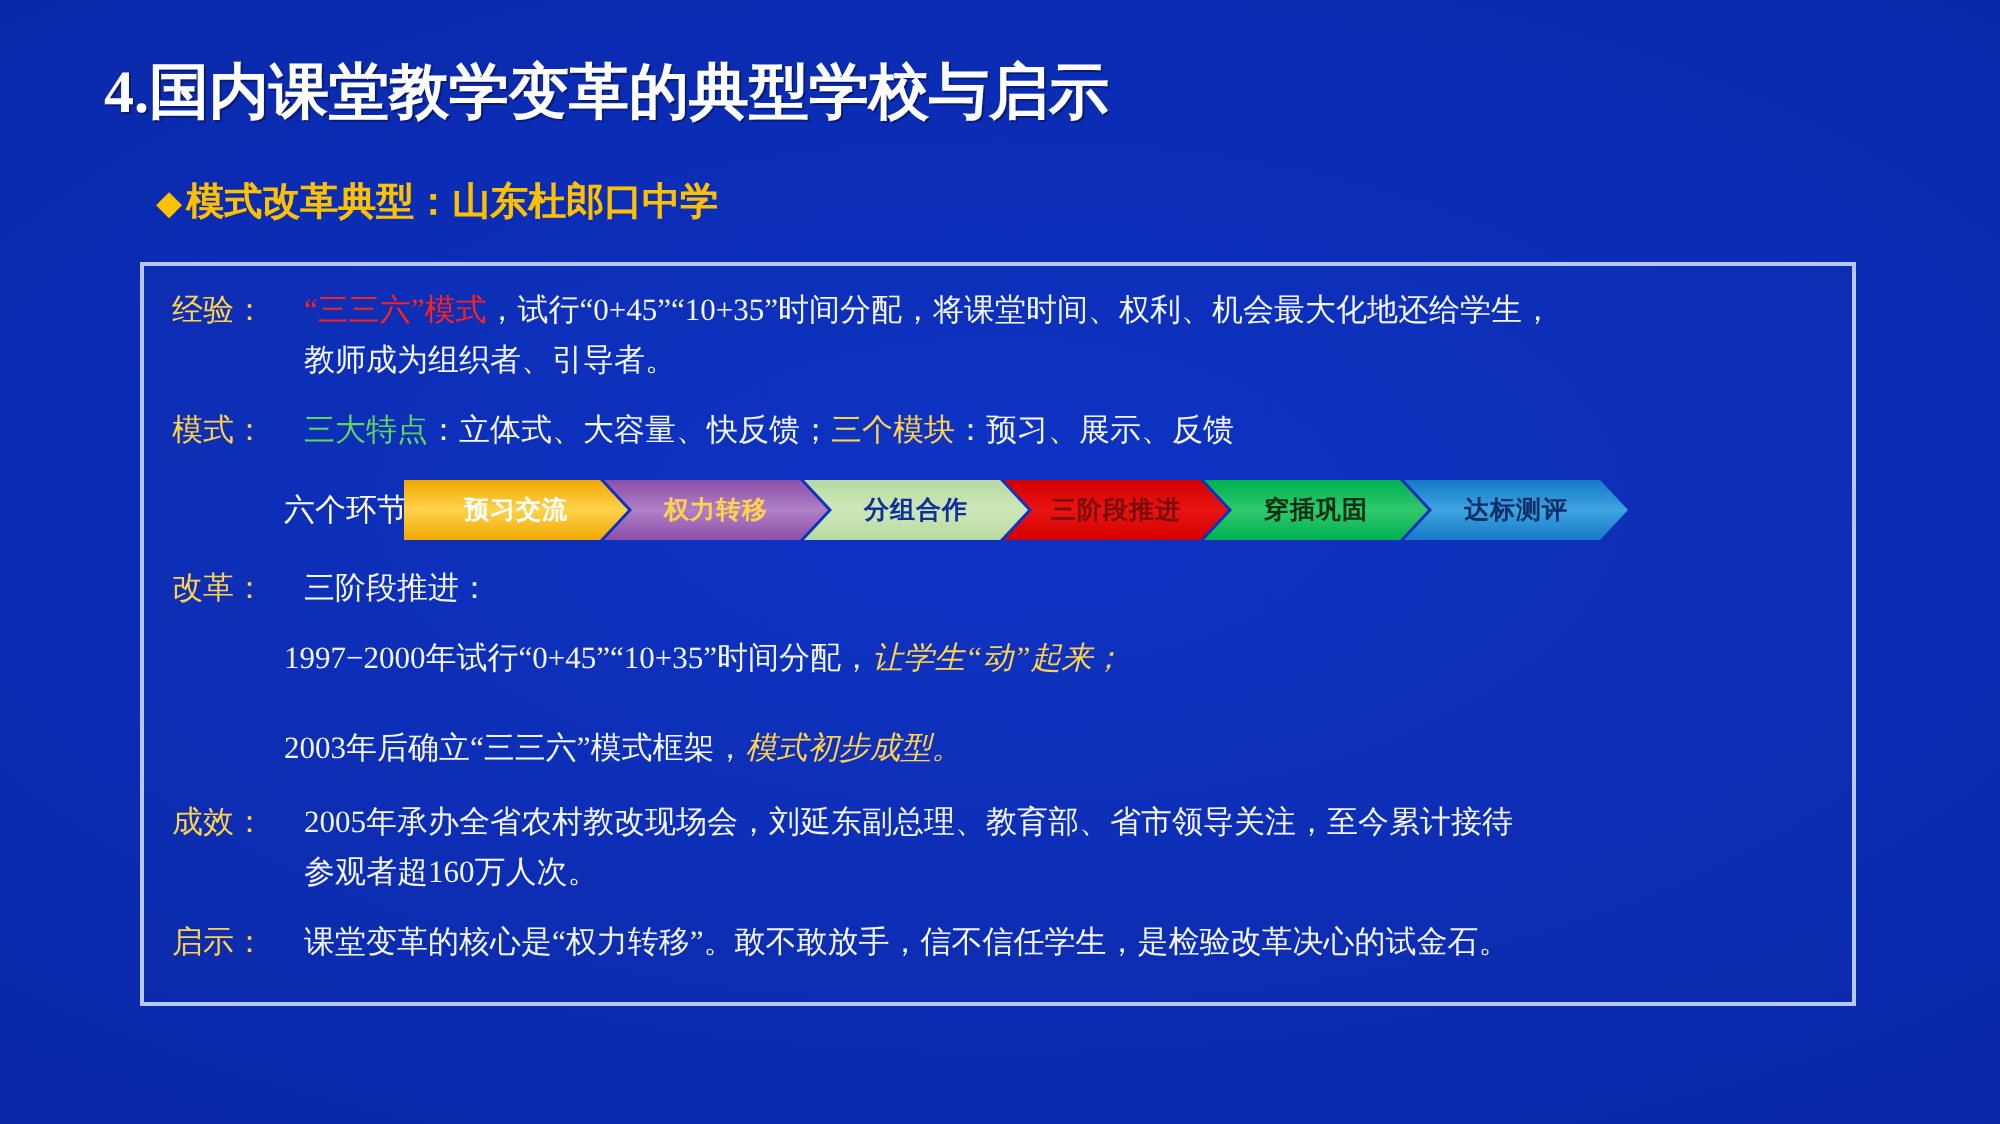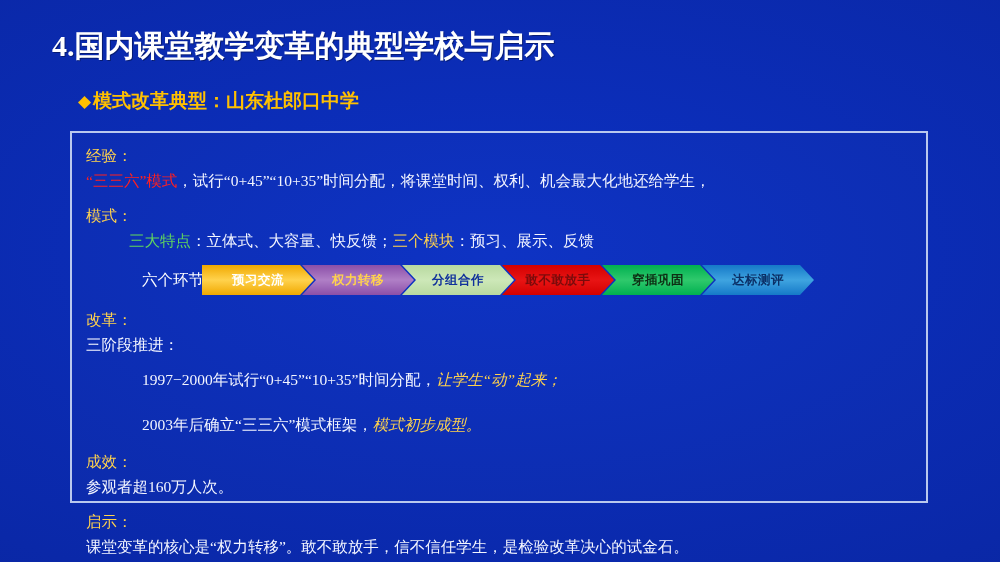--- a/index.html
+++ b/index.html
@@ -49,40 +49,40 @@
     background:rgba(255,255,255,0.012);
   }
 
   .rows{
     position:absolute;
     left:0;top:0;right:0;bottom:0;
     padding:10px 8px 6px 14px;
     box-sizing:border-box;
   }
 
-  .row{display:flex;align-items:flex-start;flex-direction:column;}
+  .row{display:flex;align-items:flex-start;}
   .lbl{
     flex:0 0 auto;
     width:66px;
     color:#ffd24d;
     font-size:15.5px;
     line-height:25px;
     white-space:nowrap;
   }
   .body{
     flex:1 1 auto;
     font-size:15.5px;
     line-height:25px;
     color:#f3f5ff;
   }
   .body .ln{white-space:nowrap;}
   .ind{padding-left:56px;}
 
   .red{color:#ff2020;margin-top:36px;}
-  .green{color:#5fd45f;margin-left:43px;}
+  .green{color:#5fd45f;}
   .gold{color:#ffd24d;}
   .goldi{color:#ffd24d;font-style:italic;}
   .white{color:#f3f5ff;}
 
   .gap-s{height:10px;}
   .gap-m{height:12px;}
 
   
   .proc-row{display:flex;align-items:center;}
   .proc-lbl{
@@ -124,20 +124,21 @@
     <span class="dia">◆</span><span>模式改革典型：山东杜郎口中学</span>
   </div>
 
   <div class="box">
     <div class="rows">
 
       <div class="row">
         <div class="lbl">经验：</div>
         <div class="body">
           <div class="ln"><span class="red">“三三六”</span><span class="red">模式</span><span class="white">，试行“0+45”“10+35”时间分配，将课堂时间、权利、机会最大化地还给学生，</span></div>
+          <div class="ln">教师成为组织者、引导者。</div>
         </div>
       </div>
 
       <div class="gap-s"></div>
 
       <div class="row">
         <div class="lbl">模式：</div>
         <div class="body">
           <div class="ln"><span class="green">三大特点</span><span class="white">：立体式、大容量、快反馈；</span><span class="gold">三个模块</span><span class="white">：预习、展示、反馈</span></div>
         </div>
@@ -151,21 +152,21 @@
           <div class="chev" style="background: linear-gradient(rgb(240, 168, 0), rgb(255, 210, 77), rgb(240, 168, 0)); color: rgb(255, 255, 255); font-family: Liberation Mono, monospace;">
               <span>预习交流</span>
             </div>
           <div class="chev" style="background: linear-gradient(rgb(139, 79, 168), rgb(176, 127, 198), rgb(139, 79, 168)); color: rgb(255, 210, 77);">
               <span>权力转移</span>
             </div>
           <div class="chev" style="background: linear-gradient(rgb(184, 217, 160), rgb(205, 232, 184), rgb(184, 217, 160)); color: rgb(16, 49, 155);">
               <span>分组合作</span>
             </div>
           <div class="chev" style="background: linear-gradient(rgb(212, 0, 0), rgb(232, 20, 20), rgb(212, 0, 0)); color: rgb(122, 11, 11);">
-              <span>敢不敢放手</span>
+              <span>三阶段推进</span>
             </div>
           <div class="chev" style="background: linear-gradient(rgb(0, 176, 80), rgb(47, 201, 108), rgb(0, 176, 80)); color: rgb(13, 47, 20);">
               <span>穿插巩固</span>
             </div>
           <div class="chev" style="background: linear-gradient(rgb(21, 121, 200), rgb(63, 164, 224), rgb(21, 121, 200)); color: rgb(11, 47, 102);">
               <span>达标测评</span>
             </div>
         </div>
       </div>
 
@@ -187,20 +188,21 @@
       <div class="gap-s"></div>
       <div class="body ind">
         <div class="ln"><span class="white">2003年后确立“三三六”模式框架，</span><span class="goldi">模式初步成型。</span></div>
       </div>
 
       <div class="gap-m"></div>
 
       <div class="row">
         <div class="lbl">成效：</div>
         <div class="body">
+          <div class="ln">2005年承办全省农村教改现场会，刘延东副总理、教育部、省市领导关注，至今累计接待</div>
           <div class="ln">参观者超160万人次。</div>
         </div>
       </div>
 
       <div class="gap-s"></div>
 
       <div class="row">
         <div class="lbl">启示：</div>
         <div class="body">
           <div class="ln">课堂变革的核心是“权力转移”。敢不敢放手，信不信任学生，是检验改革决心的试金石。</div>

